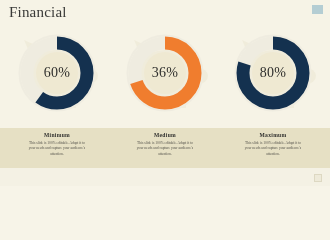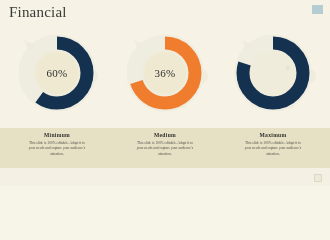--- a/index.html
+++ b/index.html
@@ -105,21 +105,21 @@
     transform: translate(-50%, -50%);
     width: 42px;
     height: 42px;
     border-radius: 50%;
     background: #efe9d2;
     display: flex;
     align-items: center;
     justify-content: center;
   }
   .donut-value {
-    font-size: 11px;
+    font-size: 14px;
     color: #2f2f2d;
     font-family: "Liberation Serif", serif;
     letter-spacing: 0.2px;
   }
 
   
   .caption-band {
     position: absolute;
     left: 0;
     top: 128px;
@@ -254,20 +254,23 @@
       </div>
     </div>
 
     <div class="donut-cell cell-2">
       <div class="donut-wrap">
         <svg viewBox="0 0 86 86">
           <circle cx="43" cy="43" r="37.5" fill="none" stroke-width="2" stroke="#efece0"></circle>
           <circle cx="43" cy="43" r="30" fill="none" stroke-width="13" stroke="#efece0"></circle>
           <circle cx="43" cy="43" r="30" fill="none" stroke-width="13" stroke-dasharray="150.8 37.7" transform="rotate(-90 43 43)" stroke="#14314f"></circle>
         </svg>
+        <div class="donut-hub">
+          <span class="donut-value">80%</span>
+        </div>
       </div>
     </div>
 
   </div>
 
   <div class="caption-band">
 
     <div class="caption-cell ccell-0">
       <div class="caption-title">Minimum</div>
       <div class="caption-body">This slide is 100% editable. Adapt it to your needs and capture your audience's attention.</div>

